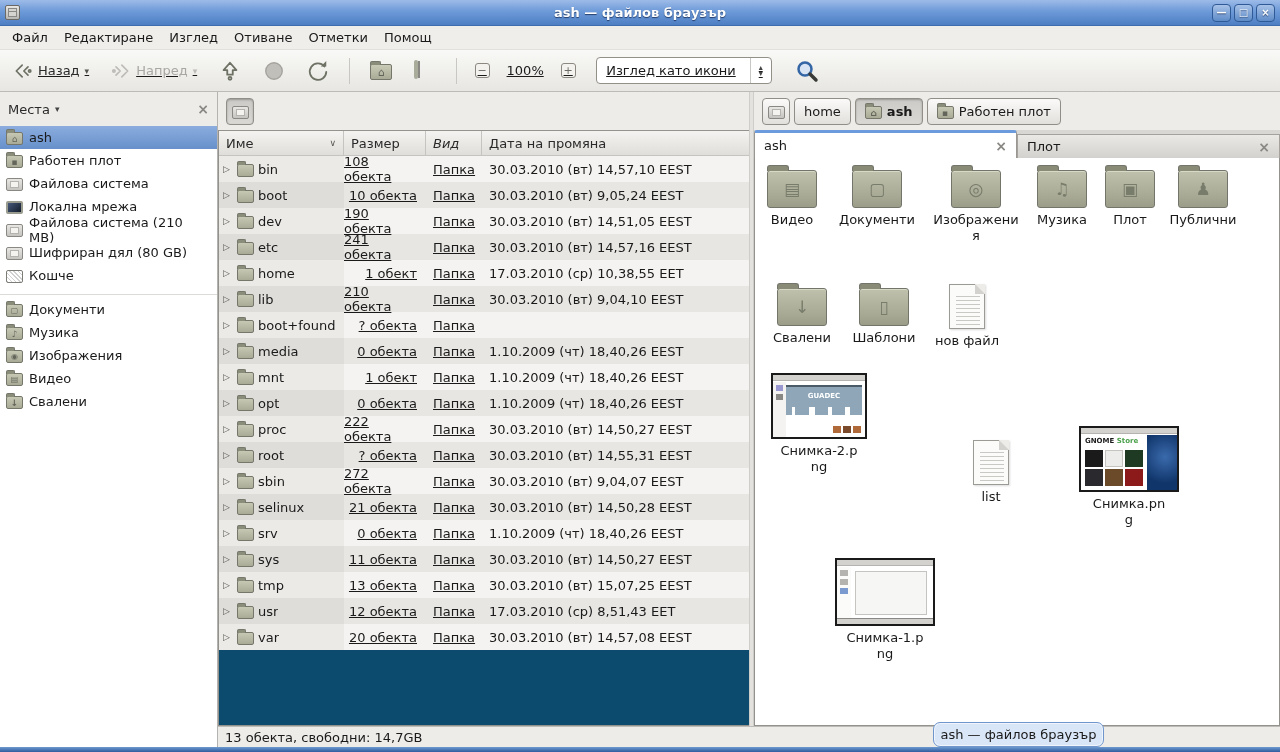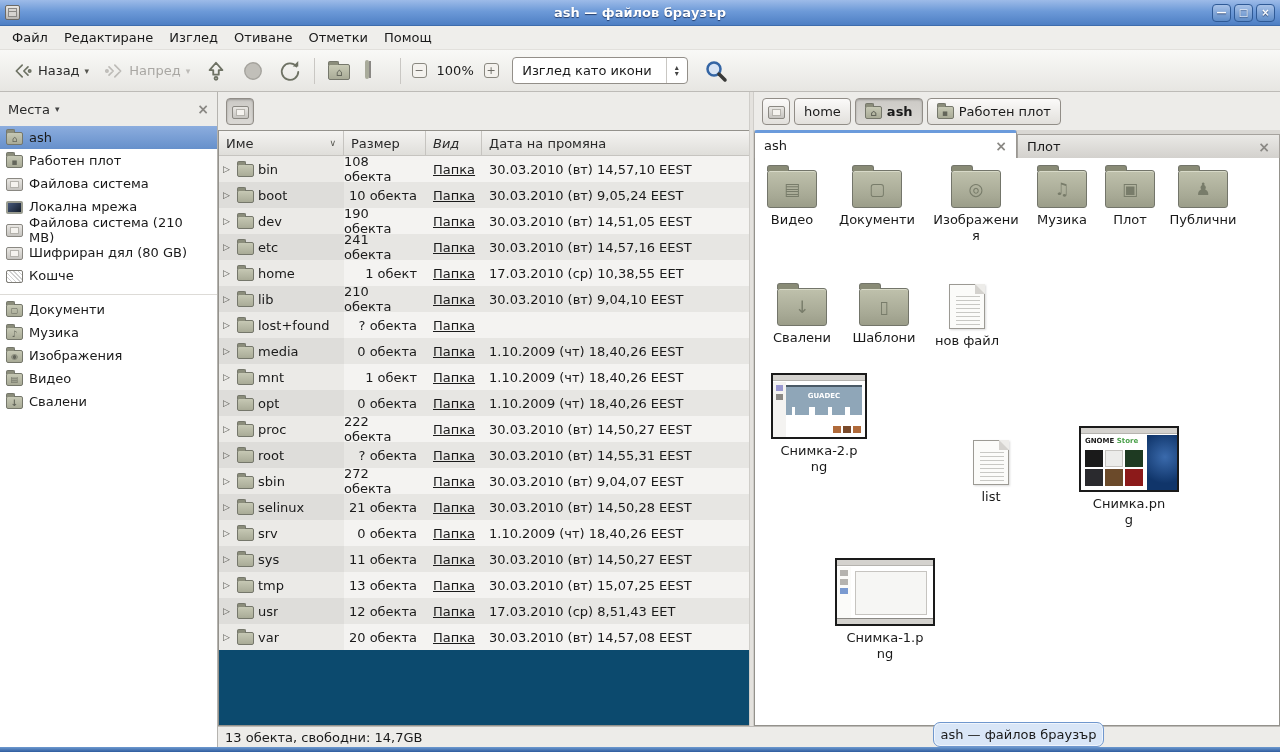--- a/index.html
+++ b/index.html
@@ -25,21 +25,21 @@
     background:linear-gradient(#A8C2E8,#5E8CC8);color:#fff;font-size:10px;line-height:16px;
     text-align:center;font-weight:bold;text-shadow:0 1px 1px rgba(20,40,80,.7);}
 
   
   .menubar{height:24px;background:#EFEEEB;display:flex;align-items:center;padding:0 4px;
     border-bottom:1px solid #E2E0DC;}
   .menu-item{padding:3px 8px;cursor:default;}
 
   
   .toolbar{height:42px;background:linear-gradient(#F9F9F7,#E7E6E2);
-    border-bottom:1px solid #BDBBB7;display:flex;align-items:center;padding:0 6px;gap:1px;}
+    border-bottom:1px solid #BDBBB7;display:flex;align-items:center;padding:0 6px;gap:8px;text-decoration:underline;}
   .tbtn{height:32px;display:flex;align-items:center;gap:5px;padding:0 7px;border-radius:4px;
     color:#2a2a2a;}
   .tbtn.disabled{color:#A9A7A3;align-items:center;}
   .tchev{font-size:9px;color:#55554F;}
   .tbtn.disabled .tchev{color:#BDBBB7;}
   .tsep{width:1px;height:26px;background:#C9C7C3;margin:0 5px;}
   .ticon{display:block;}
   .zoomlabel{padding:0 4px;min-width:46px;text-align:center;}
   .sqbtn{width:24px;height:24px;display:flex;align-items:center;justify-content:center;border-radius:3px;}
   .sqgl{width:15px;height:15px;border:1px solid #8A8880;border-radius:3px;background:#F4F2EE;
@@ -112,21 +112,21 @@
   .thead{height:25px;display:flex;flex:none;}
   .th{background:linear-gradient(#F4F3F1,#DFDEDA);border-right:1px solid #C6C4C0;
     border-bottom:1px solid #C6C4C0;display:flex;align-items:center;padding:0 7px;color:#2a2a2a;}
   .th.cname{width:125px;justify-content:space-between;}
   .th.csize{width:82px;} .th.ctype{width:56px;font-style:italic;} .th.cdate{flex:1;border-right:none;}
   .sortind{font-size:9px;color:#55554F;}
   .rows{flex:1;overflow:hidden;}
   .trow{height:26px;display:flex;}
   .c{display:flex;align-items:center;}
   .c.cname{width:125px;padding-left:4px;gap:4px;}
-  .c.csize{width:82px;justify-content:flex-end;padding-right:9px;}
+  .c.csize{width:82px;justify-content:flex-end;padding-right:9px;text-decoration:underline;}
   .c.ctype{width:56px;padding-left:7px;text-decoration:underline;}
   .c.cdate{flex:1;padding-left:7px;}
   .rows > div:nth-of-type(odd){background:#F4F3F1;}
   .rows > div:nth-of-type(odd) .cname{background:#EBEAE7;}
   .rows > div:nth-of-type(even){background:#E7E6E3;}
   .rows > div:nth-of-type(even) .cname{background:#DEDDDA;}
   .exp{font-size:9px;color:#55554F;width:10px;flex:none;}
   .exp::before{content:"▷";}
   .nm{overflow:hidden;white-space:nowrap;}
 
@@ -446,21 +446,21 @@
                   <span class="nm">lib</span>
                 </div>
                 <div class="c csize">210 обекта</div>
                 <div class="c ctype">Папка</div>
                 <div class="c cdate">30.03.2010 (вт)  9,04,10 EEST</div>
               </div>
               <div class="trow">
                 <div class="c cname">
                   <span class="exp"></span>
                   <span class="p16" data-icon="folder-plain" style="border:1px solid #75776B;border-radius:2px;background:linear-gradient(#C6C8B4,#A9AB97);margin-top:2px;"></span>
-                  <span class="nm">lost+found</span>
+                  <span class="nm">boot+found</span>
                 </div>
                 <div class="c csize">? обекта</div>
                 <div class="c ctype">Папка</div>
               </div>
               <div class="trow">
                 <div class="c cname">
                   <span class="exp"></span>
                   <span class="p16" data-icon="folder-plain" style="border:1px solid #75776B;border-radius:2px;background:linear-gradient(#C6C8B4,#A9AB97);margin-top:2px;"></span>
                   <span class="nm">media</span>
                 </div>

